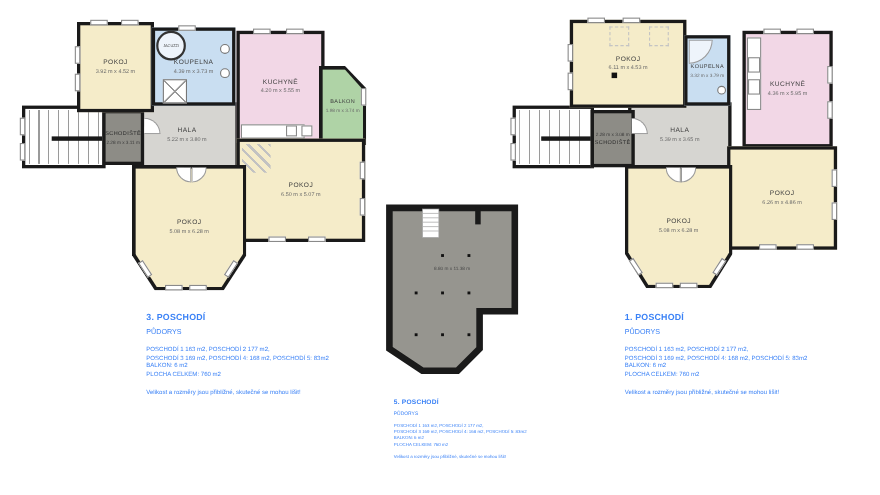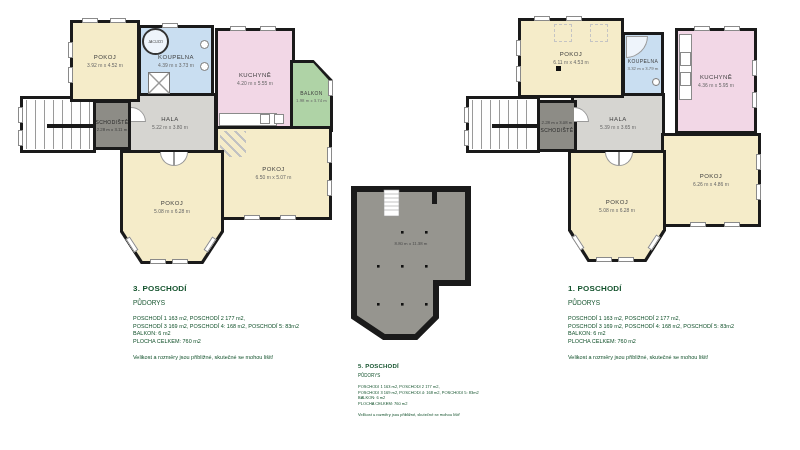--- a/index.html
+++ b/index.html
@@ -25,21 +25,21 @@
   .shower{position:absolute;background:
       linear-gradient(45deg,transparent 47%,#999 48%,#999 52%,transparent 53%),
       linear-gradient(-45deg,transparent 47%,#999 48%,#999 52%,transparent 53%),#fff;
       border:1px solid #777;box-sizing:border-box;}
   .hatch{position:absolute;background:repeating-linear-gradient(45deg,#c2c2c2 0 2px,transparent 2px 7px);}
   .counter{position:absolute;background:#fff;border:1px solid #8a8a8a;box-sizing:border-box;}
   .appl{position:absolute;background:#fff;border:1px solid #8a8a8a;box-sizing:border-box;}
   .dot{position:absolute;background:#111;}
   .dash{position:absolute;border:1px dashed #c4c4c4;box-sizing:border-box;}
   .arcq{position:absolute;background:#fff;border:1px solid #9a9a9a;box-sizing:border-box;z-index:4;}
-  .tblock{position:absolute;color:#14532d;}
+  .tblock{position:absolute;color:#3b82f6;}
   .ttitle{font-size:8px;font-weight:bold;letter-spacing:.2px;margin-bottom:6px;}
   .tsub{font-size:6.5px;margin-bottom:9px;}
   .tline{font-size:5.5px;line-height:7.5px;}
   .tdisc{font-size:5.5px;margin-top:9px;}
   .tblock.mini .ttitle{font-size:6px;margin-bottom:4px;}
   .tblock.mini .tsub{font-size:4.5px;margin-bottom:6px;}
   .tblock.mini .tline{font-size:4px;line-height:5.5px;}
   .tblock.mini .tdisc{font-size:4px;margin-top:6px;}
 </style>
 </head>

